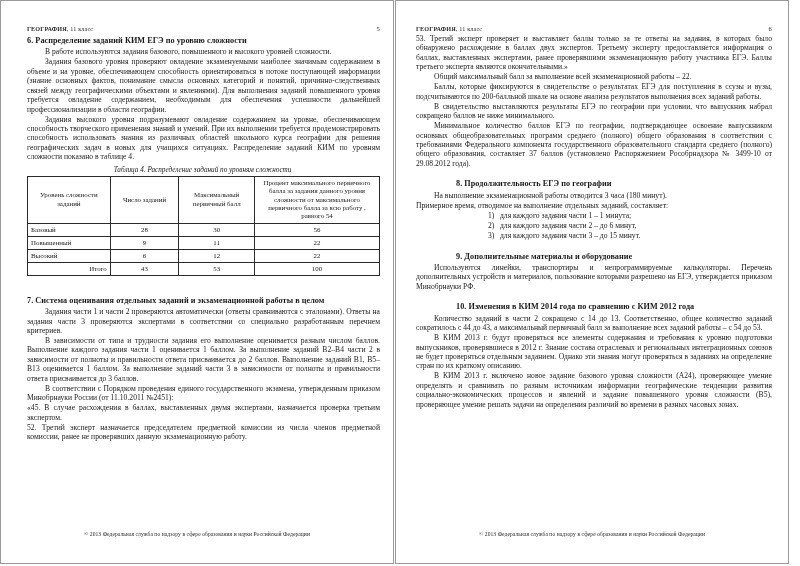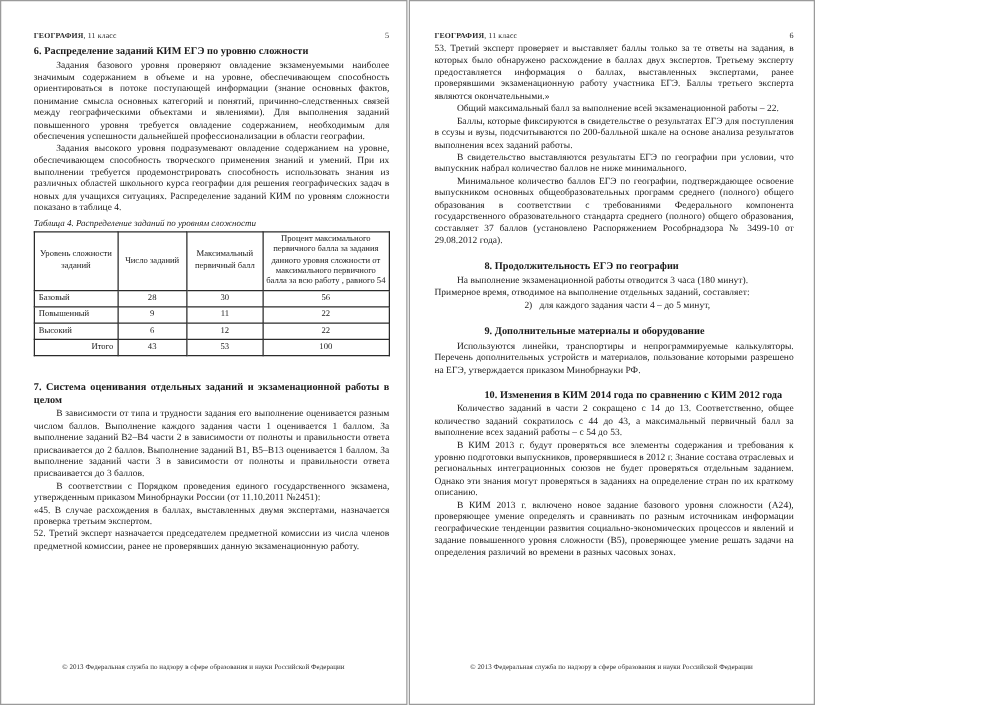--- a/index.html
+++ b/index.html
@@ -10,21 +10,21 @@
   }
   body {
     width: 800px;
     height: 566px;
     overflow: hidden;
     font-family: "Liberation Serif", "DejaVu Serif", serif;
     color: #1a1a1a;
   }
   .viewer {
     position: relative;
-    width: 652px;
+    width: 789px;
     height: 566px;
     background: #ffffff;
     display: flex;
     align-items: flex-start;
     justify-content: flex-start;
   }
   .page {
     position: relative;
     background: #ffffff;
     border: 1px solid #9a9a9a;
@@ -91,21 +91,21 @@
     -webkit-hyphens: auto;
     hyphens: auto;
   }
   p.body.indent { text-indent: 18px; }
   p.body.noindent { text-indent: 0; }
   p.body + p.body { margin-top: 0.5px; }
 
   .tbl-caption {
     font-size: 7.2px;
     font-style: italic;
-    text-align: left;
+    text-align: center;
     margin: 4px 0 2px 0;
     padding-right: 2px;
   }
 
   table.dist {
     width: 100%;
     border-collapse: collapse;
     font-size: 6.9px;
     line-height: 1.2;
     table-layout: fixed;
@@ -158,20 +158,21 @@
 
       <div class="runhead">
         <div class="rh-title">
           <span>ГЕОГРАФИЯ</span><span class="rh-sub">, 11 класс</span>
         </div>
         <div class="rh-page">5</div>
       </div>
 
       <h2 class="section">6. Распределение заданий КИМ ЕГЭ по уровню сложности</h2>
 
+      <p class="body indent">В работе используются задания базового, повышенного и высокого уровней сложности.</p>
       <p class="body indent">Задания базового уровня проверяют овладение экзаменуемыми наиболее значимым содержанием в объеме и на уровне, обеспечивающем способность ориентироваться в потоке поступающей информации (знание основных фактов, понимание смысла основных категорий и понятий, причинно-следственных связей между географическими объектами и явлениями). Для выполнения заданий повышенного уровня требуется овладение содержанием, необходимым для обеспечения успешности дальнейшей профессионализации в области географии.</p>
       <p class="body indent">Задания высокого уровня подразумевают  овладение содержанием на уровне, обеспечивающем способность творческого применения знаний и умений. При их выполнении требуется продемонстрировать способность использовать знания из различных областей школьного курса географии для решения географических задач в новых для учащихся ситуациях. Распределение заданий КИМ по уровням сложности показано в таблице 4.</p>
 
       <div class="tbl-caption">Таблица 4. Распределение заданий по уровням сложности</div>
 
       <table class="dist">
         <colgroup>
           <col style="width:23.5%">
           <col style="width:19.5%">
           <col style="width:21.5%">
@@ -208,20 +209,21 @@
             <td class="lbl">Итого</td>
             <td class="num">43</td>
             <td class="num">53</td>
             <td class="num">100</td>
           </tr>
         </tbody>
       </table>
 
       <h2 class="section tight">7. Система оценивания отдельных заданий и экзаменационной работы в целом</h2>
 
+      <p class="body indent">Задания части 1 и части 2 проверяются автоматически (ответы сравниваются с эталонами). Ответы на задания части 3 проверяются экспертами в соответствии со специально разработанным перечнем критериев.</p>
       <p class="body indent">В зависимости от типа и трудности задания его выполнение оценивается разным числом баллов. Выполнение каждого задания части 1 оценивается 1 баллом. За выполнение заданий В2–В4 части 2 в зависимости от полноты и правильности ответа присваивается до 2 баллов. Выполнение заданий В1, В5–В13 оценивается 1 баллом. За выполнение заданий части 3 в зависимости от полноты и правильности ответа присваивается до 3 баллов.</p>
       <p class="body indent">В соответствии с Порядком проведения единого государственного экзамена, утвержденным приказом Минобрнауки России (от 11.10.2011 №2451):</p>
       <p class="body noindent">«45. В случае расхождения в баллах, выставленных двумя экспертами, назначается проверка третьим экспертом.</p>
       <p class="body noindent">52. Третий эксперт назначается председателем предметной комиссии из числа членов предметной комиссии, ранее не проверявших данную экзаменационную работу.</p>
 
       <div class="footer">
         <span class="cc">© 2013  Федеральная служба по надзору в сфере образования и науки Российской Федерации</span>
       </div>
     </div>
   </div>
@@ -232,30 +234,36 @@
       <div class="runhead">
         <div class="rh-title">
           <span>ГЕОГРАФИЯ</span><span class="rh-sub">, 11 класс</span>
         </div>
         <div class="rh-page">6</div>
       </div>
 
       <p class="body noindent">53. Третий эксперт проверяет и выставляет баллы только за те ответы на задания, в которых было обнаружено расхождение в баллах двух экспертов. Третьему эксперту предоставляется информация о баллах, выставленных экспертами, ранее проверявшими экзаменационную работу участника ЕГЭ. Баллы третьего эксперта являются окончательными.»</p>
       <p class="body indent">Общий максимальный балл за выполнение всей экзаменационной работы – 22.</p>
       <p class="body indent">Баллы, которые фиксируются в свидетельстве о результатах ЕГЭ для поступления в ссузы и вузы, подсчитываются по 200-балльной шкале на основе анализа результатов выполнения всех заданий работы.</p>
-      <p class="body indent">В свидетельство выставляются результаты ЕГЭ по географии при условии, что выпускник набрал количество баллов не ниже минимального.</p>
+      <p class="body indent">В свидетельство выставляются результаты ЕГЭ по географии при условии, что выпускник набрал сокращено баллов не ниже минимального.</p>
       <p class="body indent">Минимальное количество баллов ЕГЭ по географии, подтверждающее освоение выпускником основных общеобразовательных программ среднего (полного) общего образования в соответствии с требованиями Федерального компонента государственного образовательного стандарта среднего (полного) общего образования, составляет 37 баллов (установлено Распоряжением Рособрнадзора № 3499-10 от 29.08.2012 года).</p>
 
       <h2 class="section gap">8. Продолжительность ЕГЭ по географии</h2>
       <p class="body indent">На выполнение экзаменационной работы отводится 3 часа (180 минут).</p>
       <p class="body noindent">Примерное время, отводимое на выполнение отдельных заданий, составляет:</p>
 
       <ol class="timing">
         <li>
-          <span class="mk">2)</span><span>для каждого задания части 4 – до 5 минут,</span>
+          <span class="mk">1)</span><span>для каждого задания части 1 – 1 минута;</span>
+        </li>
+        <li>
+          <span class="mk">2)</span><span>для каждого задания части 2 – до 6 минут,</span>
+        </li>
+        <li>
+          <span class="mk">3)</span><span>для каждого задания части 3 – до 15 минут.</span>
         </li>
       </ol>
 
       <h2 class="section gap">9. Дополнительные материалы и оборудование</h2>
       <p class="body indent">Используются линейки, транспортиры и непрограммируемые калькуляторы. Перечень дополнительных устройств и материалов, пользование которыми разрешено на ЕГЭ, утверждается приказом Минобрнауки РФ.</p>
 
       <h2 class="section gap">10. Изменения в КИМ 2014 года по сравнению с КИМ 2012 года</h2>
       <p class="body indent">Количество заданий в части 2 сокращено с 14  до  13.   Соответственно, общее количество заданий сократилось с 44 до 43, а максимальный первичный балл за выполнение всех заданий работы –  с 54 до 53.</p>
       <p class="body indent">В КИМ 2013 г. будут проверяться все элементы содержания и требования к уровню подготовки выпускников, проверявшиеся в 2012 г. Знание состава отраслевых и региональных интеграционных союзов не будет проверяться отдельным заданием. Однако эти знания могут проверяться в заданиях на определение стран по их краткому описанию.</p>
       <p class="body indent">В КИМ 2013 г. включено новое задание базового уровня сложности (А24), проверяющее умение определять и сравнивать по разным источникам информации географические тенденции развития социально-экономических процессов и явлений и задание повышенного уровня сложности (В5), проверяющее умение решать задачи на определения различий во времени в разных часовых зонах.</p>

